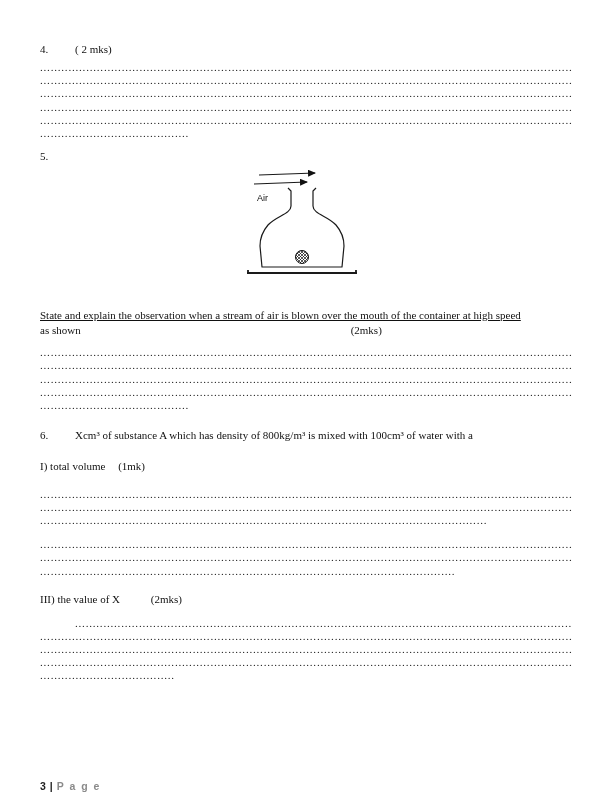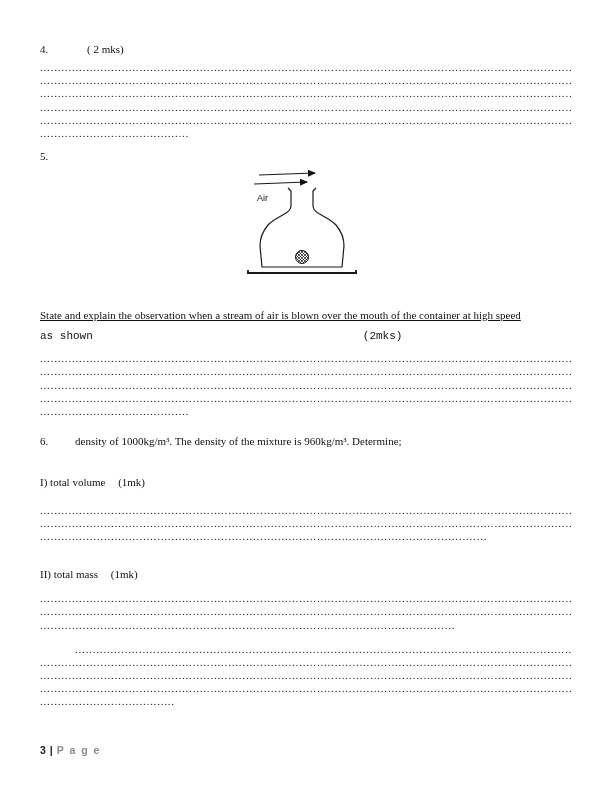--- a/index.html
+++ b/index.html
@@ -12,55 +12,54 @@
     padding: 42px 40px 0 40px;
     font-family: "Liberation Serif", serif;
     font-size: 11px;
     color: #111;
     display: flex;
     flex-direction: column;
     position: relative;
   }
   .q-head { display: flex; align-items: baseline; line-height: 14px; }
   .q-num { width: 35px; flex: 0 0 35px; }
-  .q-marks { margin-left: 12px; white-space: nowrap; }
+  .q-marks { margin-left: 0; white-space: nowrap; }
   .answers { margin-top: 5px; }
   .dotline {
     height: 13.2px;
     line-height: 13px;
     overflow: hidden;
     white-space: nowrap;
     letter-spacing: 0.8px;
     color: #1a1a1a;
     font-size: 11px;
   }
   .w-short { width: 148px; }
   .w-135 { width: 135px; }
   .w-84 { width: 84%; }
   .w-78 { width: 78%; }
   .indent { padding-left: 35px; }
 
   .sec-q5 { margin-top: 9px; }
   .figure { margin: 5px 0 0 205px; width: 130px; height: 122px; }
   .q5-prompt { margin-top: 16px; line-height: 15px; text-decoration: underline; }
-  .q5-prompt2 { margin-top: 6px; line-height: 14px; display: flex; font-family: Liberation Mono, monospace; }
+  .q5-prompt2 { line-height: 14px; display: flex; }
   .q5-prompt2 .marks { margin-left: 270px; }
   .sec-q5 .answers { margin-top: 9px; }
 
   .sec-q6 { margin-top: 15px; }
   .q6-lines div { line-height: 17.5px; }
-  .part-head { margin-top: 24px; line-height: 14px; }
+  .part-head { margin-top: 14px; line-height: 14px; }
   .part-head .marks { margin-left: 10px; }
   .part-head .marks-wide { margin-left: 28px; }
   .part-answers { margin-top: 15px; }
   .part-answers.tight { margin-top: 11px; }
 
   .page-footer {
     margin-top: auto;
-    padding-bottom: 36px;
     font-family: "Liberation Sans", sans-serif;
     font-size: 10.5px;
   }
   .pg-num { font-weight: bold; color: #222; }
   .pg-sep { font-weight: bold; color: #222; margin: 0 4px; }
   .pg-label { color: #8a8a8a; letter-spacing: 1.5px; font-weight: bold; }
 </style>
 </head>
 <body>
 
@@ -117,44 +116,44 @@
       <div class="dotline">................................................................................................................................................................................................................................................................................................................................................................................................................</div>
       <div class="dotline">................................................................................................................................................................................................................................................................................................................................................................................................................</div>
       <div class="dotline w-short">................................................................................................................................................................................................................................................................................................................................................................................................................</div>
     </div>
   </section>
 
   <section class="sec-q6">
     <div class="q-head">
       <span class="q-num">6.</span>
       <div class="q6-lines">
-        <div>density of 1000kg/m³. The density of the mixture is 960kg/m³. Determine;</div>
+        <div>Xcm³ of substance A which has density of 800kg/m³ is mixed with 100cm³ of water with a</div>
       </div>
     </div>
 
     <div class="part-head">
       <span>I) total volume</span>
       <span class="marks">(1mk)</span>
     </div>
     <div class="part-answers">
       <div class="dotline">................................................................................................................................................................................................................................................................................................................................................................................................................</div>
       <div class="dotline">................................................................................................................................................................................................................................................................................................................................................................................................................</div>
       <div class="dotline w-84">................................................................................................................................................................................................................................................................................................................................................................................................................</div>
     </div>
 
-    <div class="part-head">
-      <span>II) total mass</span>
-      <span class="marks">(1mk)</span>
-    </div>
     <div class="part-answers tight">
       <div class="dotline">................................................................................................................................................................................................................................................................................................................................................................................................................</div>
       <div class="dotline">................................................................................................................................................................................................................................................................................................................................................................................................................</div>
       <div class="dotline w-78">................................................................................................................................................................................................................................................................................................................................................................................................................</div>
     </div>
 
+    <div class="part-head">
+      <span>III) the value of X</span>
+      <span class="marks-wide">(2mks)</span>
+    </div>
     <div class="part-answers tight">
       <div class="dotline indent">................................................................................................................................................................................................................................................................................................................................................................................................................</div>
       <div class="dotline">................................................................................................................................................................................................................................................................................................................................................................................................................</div>
       <div class="dotline">................................................................................................................................................................................................................................................................................................................................................................................................................</div>
       <div class="dotline">................................................................................................................................................................................................................................................................................................................................................................................................................</div>
       <div class="dotline w-135">................................................................................................................................................................................................................................................................................................................................................................................................................</div>
     </div>
   </section>
 
   <footer class="page-footer">

